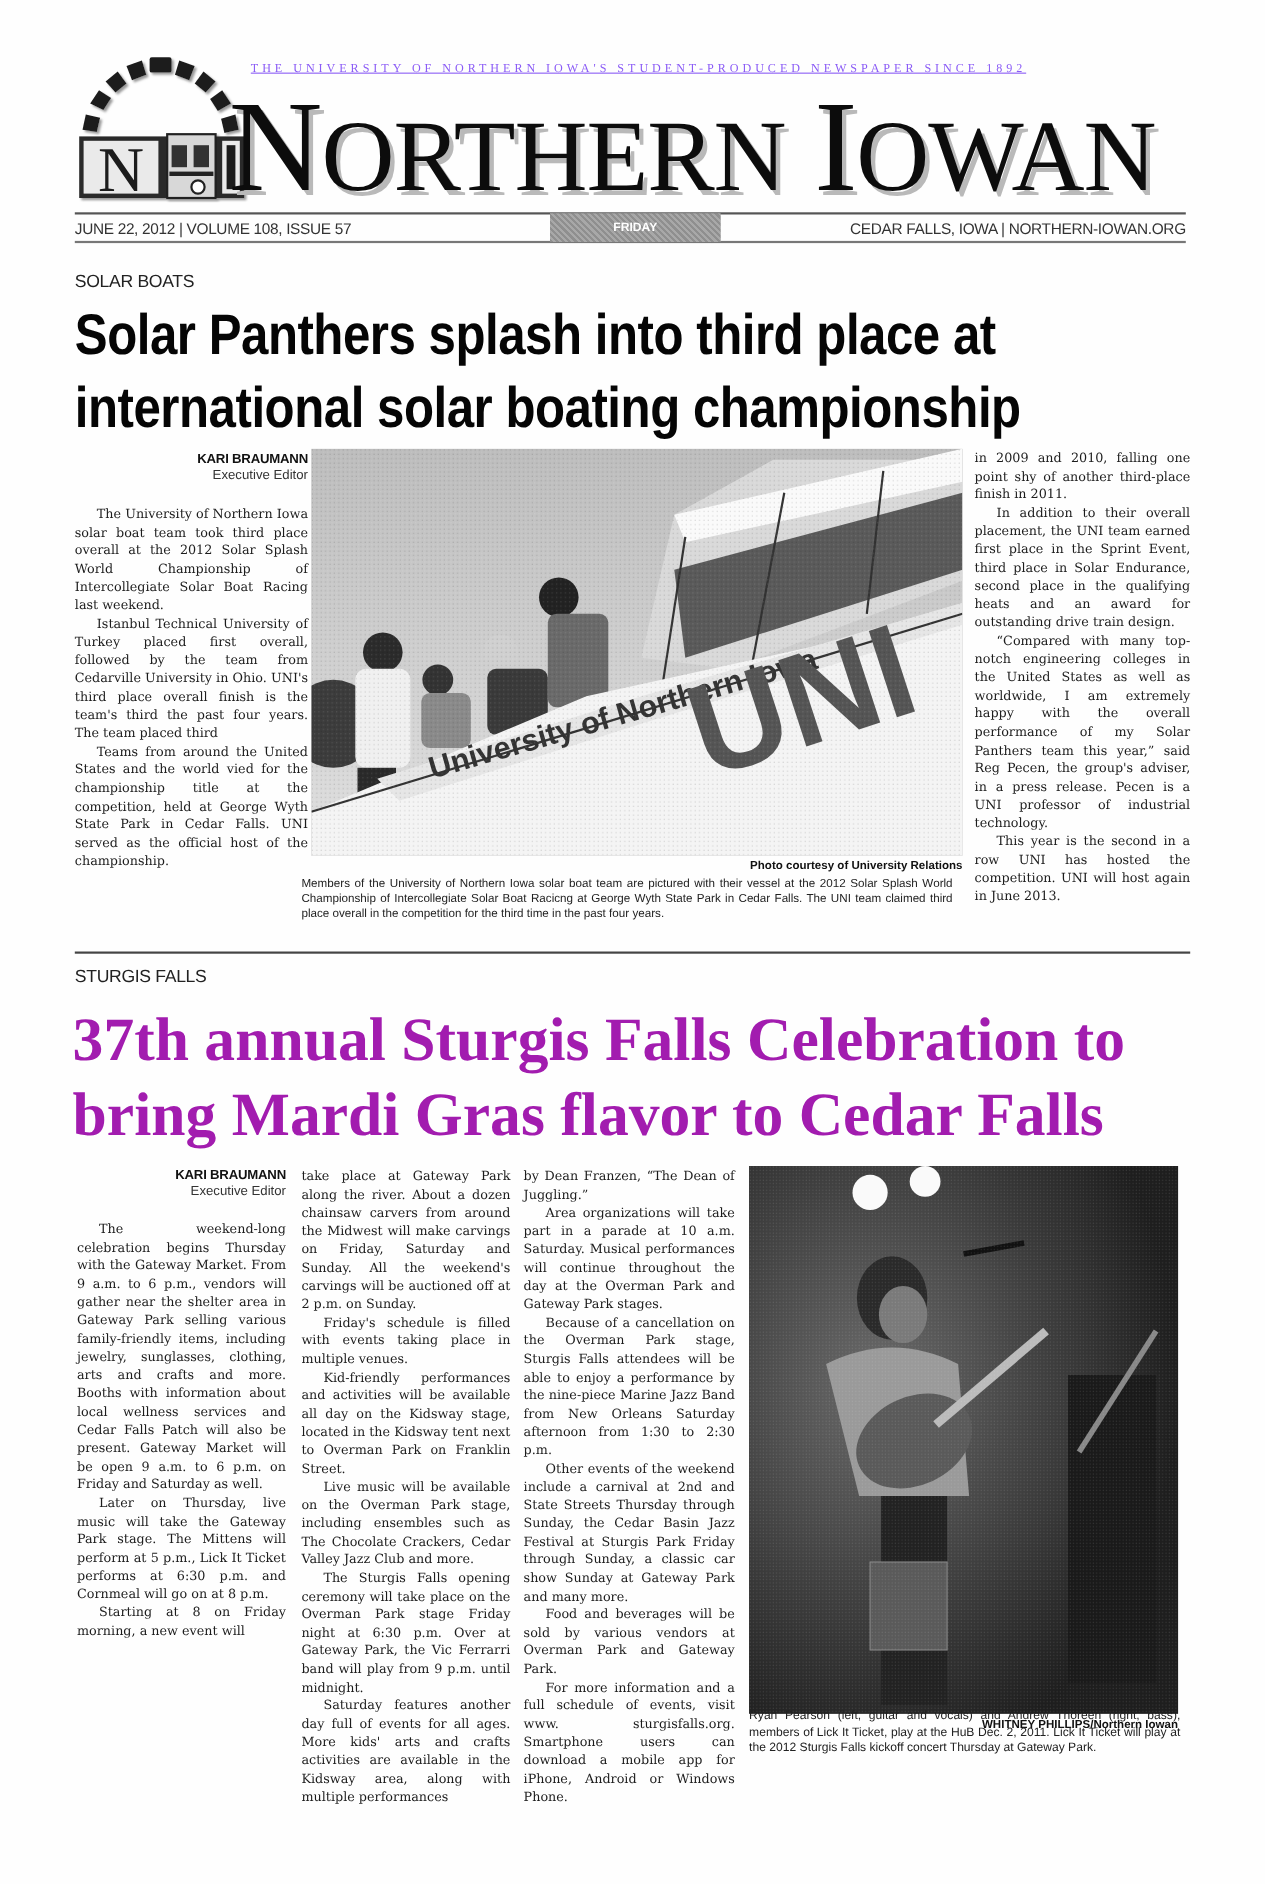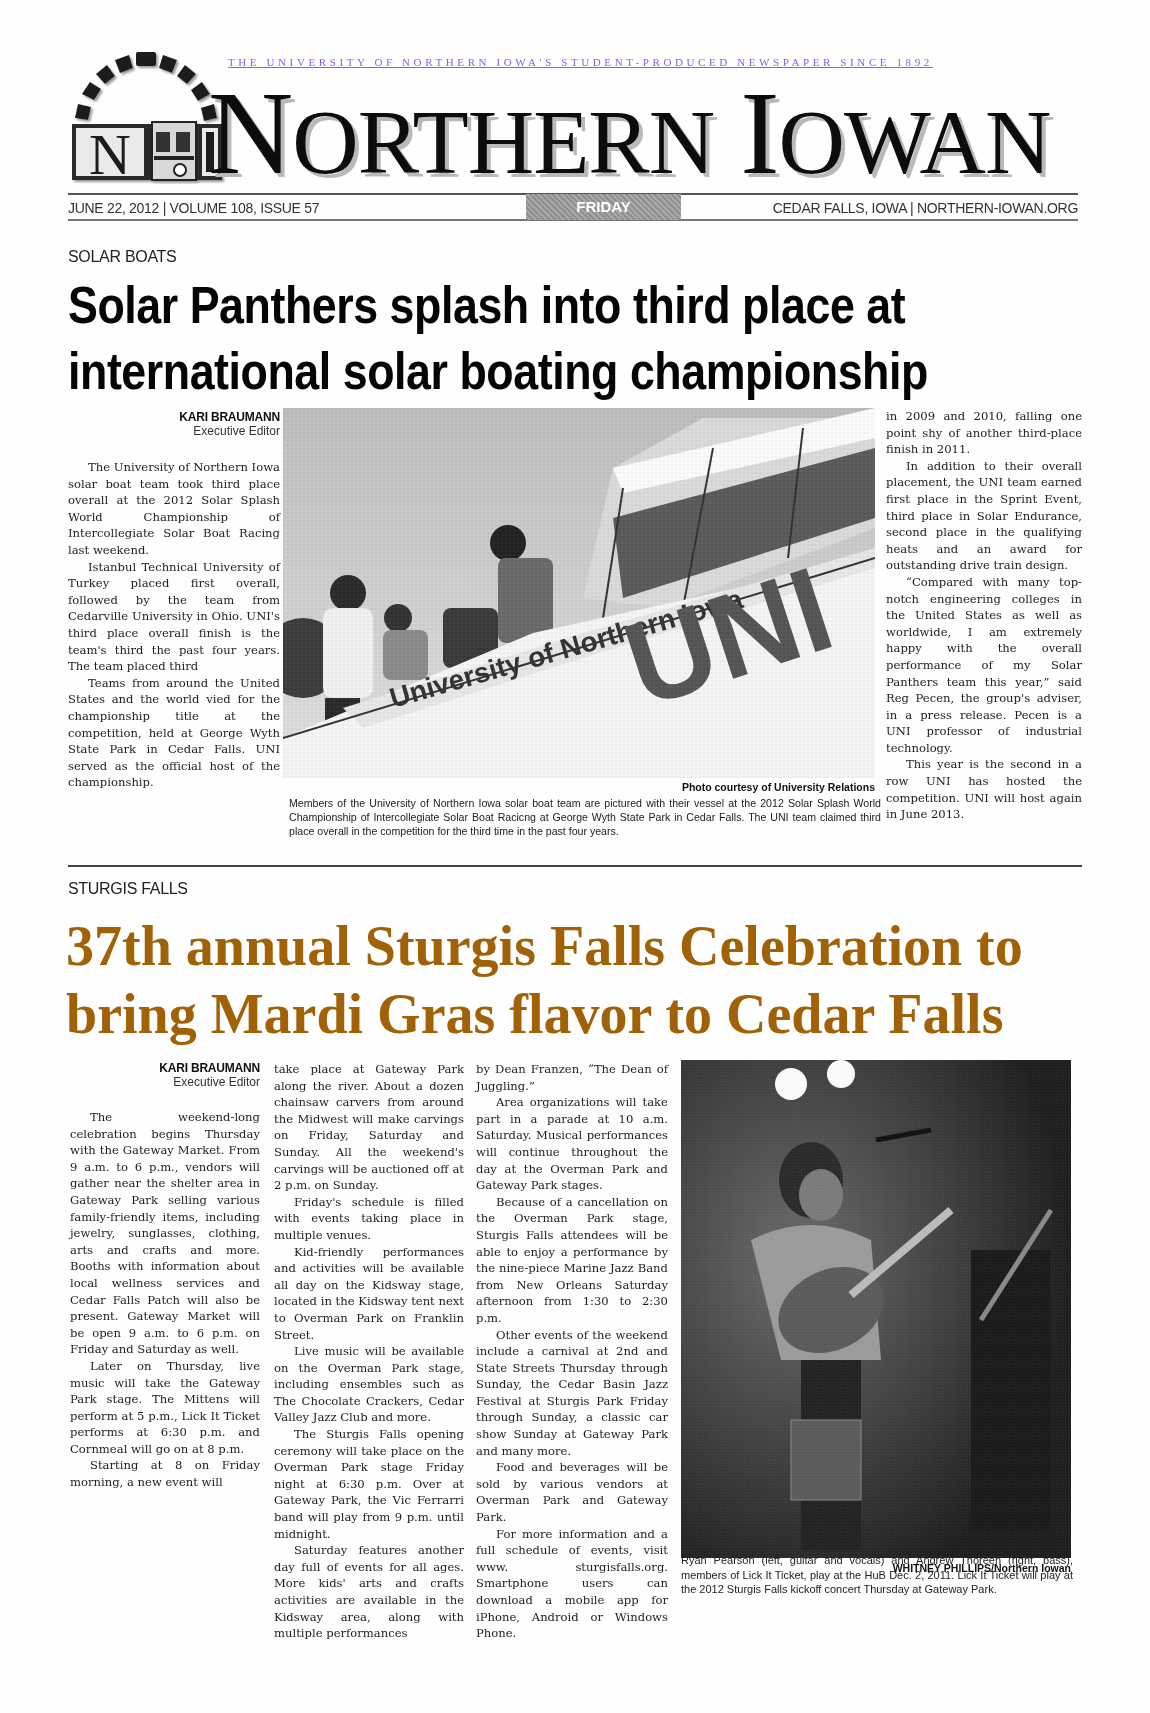--- a/index.html
+++ b/index.html
@@ -8,27 +8,27 @@
 
   
   .masthead { position: absolute; left: 68px; top: 40px; width: 1010px; height: 185px; }
   .logo { position: absolute; left: 0; top: 6px; width: 158px; height: 138px; }
   .tagline { position: absolute; left: 160px; top: 16px; width: 850px; font-family: "Liberation Serif", serif; font-size: 11px; letter-spacing: 3.6px; white-space: nowrap; color: #8b5cf6; text-decoration: underline; }
   .paper-name { position: absolute; left: 140px; top: 40px; width: 880px; font-family: "Liberation Serif", serif; font-size: 108px; line-height: 108px; white-space: nowrap; color: #0c0c0c; text-shadow: 4px 4px 0 #b9b9b9; letter-spacing: -1px; }
   .paper-name .big { font-size: 118px; }
   .paper-name .sc { font-size: 92px; }
   .dateline { position: absolute; left: 0; top: 153px; width: 1010px; height: 28px; border-top: 2px solid #555; border-bottom: 2px solid #777; font-family: "Liberation Sans", sans-serif; font-size: 14px; color: #333; }
   .dateline .left { position: absolute; left: 0; top: 5px; letter-spacing: -0.3px; }
-  .dateline .day { position: absolute; left: 458px; top: -1px; width: 155px; height: 26px; background: #9a9a9a; background-image: repeating-linear-gradient(45deg, #8f8f8f 0 2px, #a8a8a8 2px 4px); color: #fff; text-align: center; font-weight: bold; line-height: 26px; font-size: 15px; }
+  .dateline .day { position: absolute; left: 432px; top: -1px; width: 155px; height: 26px; background: #9a9a9a; background-image: repeating-linear-gradient(45deg, #8f8f8f 0 2px, #a8a8a8 2px 4px); color: #fff; text-align: center; font-weight: bold; line-height: 26px; font-size: 11px; }
   .dateline .right { position: absolute; right: 0; top: 5px; letter-spacing: -0.3px; }
 
   
   .kicker { position: absolute; font-family: "Liberation Sans", sans-serif; font-size: 16px; color: #222; letter-spacing: -0.3px; }
   .hed1 { position: absolute; left: 68px; top: 272px; width: 1020px; font-family: "Liberation Sans", sans-serif; font-weight: bold; font-size: 52px; line-height: 66px; letter-spacing: -0.5px; transform: scaleX(0.86); transform-origin: left top; width: 1190px; color: #050505; }
-  .hed2 { position: absolute; left: 66px; top: 912px; width: 1040px; font-family: "Liberation Serif", serif; font-size: 56px; line-height: 68px; color: #a16207; }
+  .hed2 { position: absolute; left: 66px; top: 912px; width: 1040px; font-family: "Liberation Serif", serif; font-size: 56px; line-height: 68px; color: #a21caf; }
 
   
   .byline { position: absolute; text-align: right; font-family: "Liberation Sans", sans-serif; }
   .byline .name { font-weight: bold; font-size: 12px; letter-spacing: -0.2px; }
   .byline .role { font-size: 12px; color: #333; }
   .col { position: absolute; font-family: "DejaVu Serif", serif; font-size: 11.6px; line-height: 16.6px; text-align: justify; color: #1c1c1c; }
   .col p { text-indent: 20px; }
 
   
   .photo { position: absolute; overflow: hidden; }
@@ -148,21 +148,21 @@
 
     <polygon points="0,330 0,370 592,370 592,150 250,225" fill="#f4f4f4"></polygon>
     <polygon points="60,300 300,225 592,140 592,160 300,250 80,320" fill="#e6e6e6"></polygon>
     <line x1="0" y1="330" x2="592" y2="150" stroke="#333" stroke-width="2"></line>
     <text x="0" y="0" transform="translate(110,300) rotate(-16)" font-family="Liberation Sans, sans-serif" font-weight="bold" font-size="28" fill="#333">University of Northern Iowa</text>
     <text x="0" y="0" transform="translate(360,300) rotate(-18)" font-family="Liberation Sans, sans-serif" font-weight="bold" font-size="120" fill="#555">UNI</text>
     <rect width="592" height="370" fill="url(#grain)"></rect>
   </svg>
 </div>
 <div class="credit" style="left:283px; top:781px; width:592px;">Photo courtesy of University Relations</div>
-<div class="caption" style="left:289px; top:796px; width:592px;">Members of the University of Northern Iowa solar boat team are pictured with their vessel at the 2012 Solar Splash World Championship of Intercollegiate Solar Boat Racicng at George Wyth State Park in Cedar Falls. The UNI team claimed third place overall in the competition for the third time in the past four years.</div>
+<div class="caption" style="left:274px; top:796px; width:592px;">Members of the University of Northern Iowa solar boat team are pictured with their vessel at the 2012 Solar Splash World Championship of Intercollegiate Solar Boat Racicng at George Wyth State Park in Cedar Falls. The UNI team claimed third place overall in the competition for the third time in the past four years.</div>
 
 <div class="col" style="left:886px; top:408px; width:196px;">
   <p style="text-indent:0">in 2009 and 2010, falling one point shy of another third-place finish in 2011.</p>
   <p>In addition to their overall placement, the UNI team earned first place in the Sprint Event, third place in Solar Endurance, second place in the qualifying heats and an award for outstanding drive train design.</p>
   <p>“Compared with many top-notch engineering colleges in the United States as well as worldwide, I am extremely happy with the overall performance of my Solar Panthers team this year,” said Reg Pecen, the group's adviser, in a press release. Pecen is a UNI professor of industrial technology.</p>
   <p>This year is the second in a row UNI has hosted the competition. UNI will host again in June 2013.</p>
 </div>
 
 <div class="rule" style="left:68px; top:865px; width:1014px;"></div>
 

